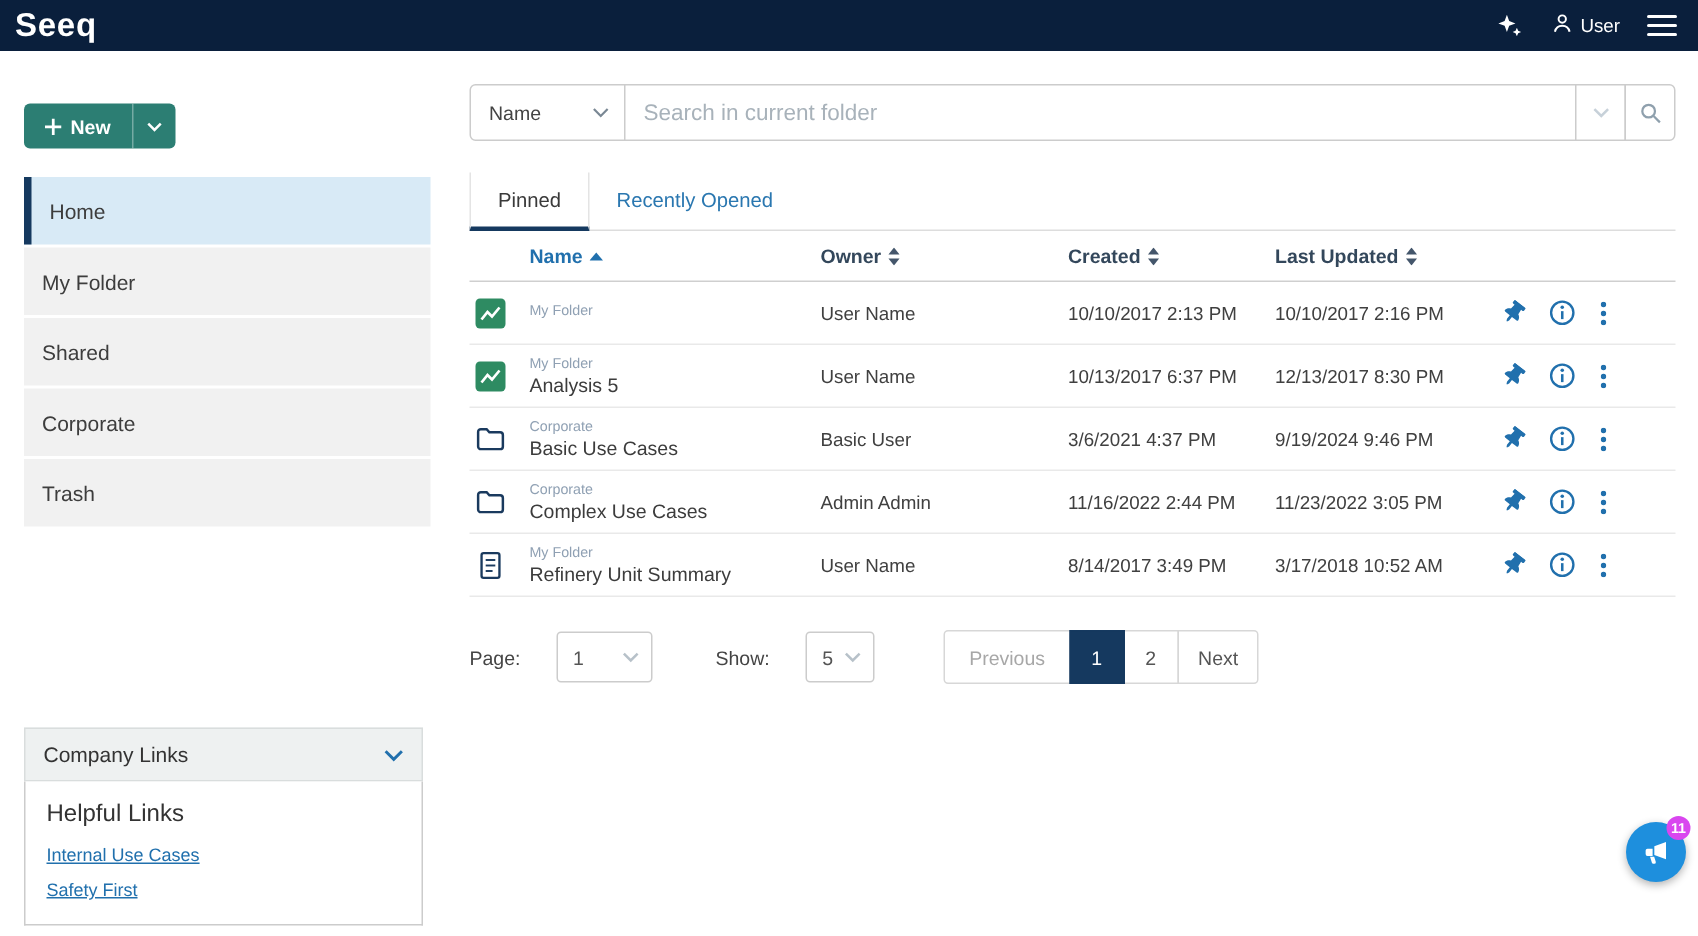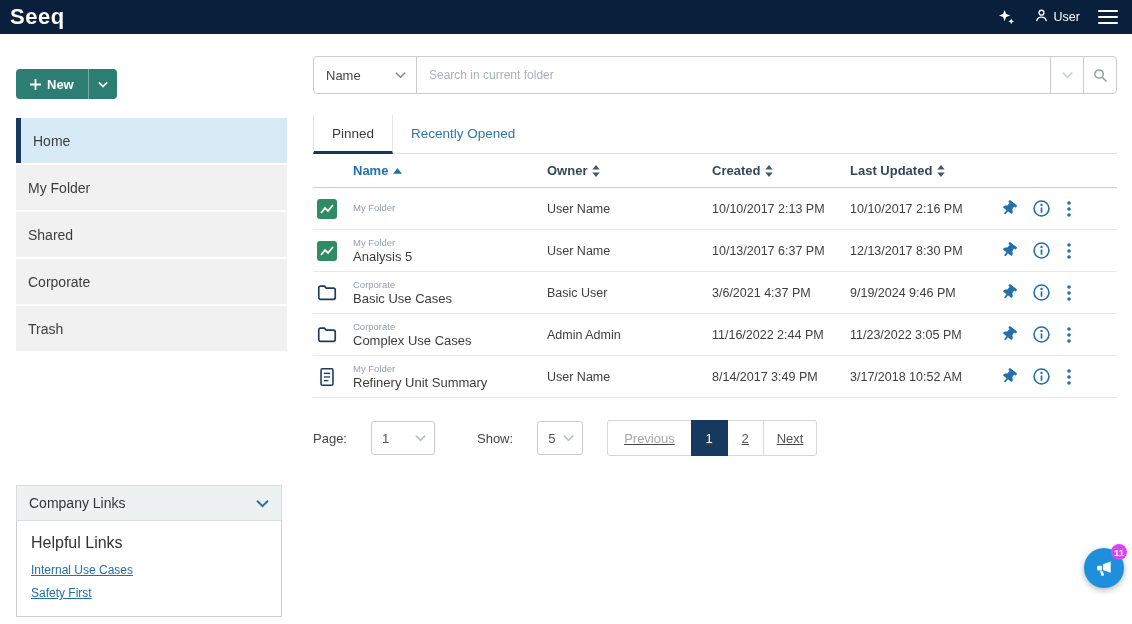--- a/index.html
+++ b/index.html
@@ -37,21 +37,21 @@
   .cl-heading { font-size:16px; color:#333; margin-bottom:11px; }
   .cl-link { display:block; font-size:12px; color:#2170ad; text-decoration:underline;
     margin-bottom:9px; cursor:pointer; }
   .cl-link:last-child { margin-bottom:2px; }
 
   
   .search-row { display:flex; height:38px; }
   .filter-select { width:104px; border:1px solid #ccc; border-radius:4px 0 0 4px; background:#fff;
     display:flex; align-items:center; justify-content:space-between; padding:0 10px 0 12px;
     font-size:13px; color:#444; cursor:pointer; }
-  .search-input { flex:1; margin-left:-1px; border:1px solid #ccc; padding:12px 12px; font-size:12px;
+  .search-input { flex:1; margin-left:-1px; border:1px solid #ccc; padding:12px 12px; font-size:15px;
     color:#0369a1; outline:none; background:#fff; }
   .search-input::placeholder { color:#a8b2ba; }
   .dd-btn, .search-btn { width:34px; margin-left:-1px; border:1px solid #ccc; background:#fff;
     display:flex; align-items:center; justify-content:center; cursor:pointer; }
   .search-btn { border-radius:0 4px 4px 0; }
 
   
   .tabs { display:flex; margin-top:21px; border-bottom:1px solid #ddd; }
   .tab { padding:11px 18px 12px; font-size:13.5px; cursor:pointer; }
   .tab.inactive { color:#2a77b0; }
@@ -73,21 +73,21 @@
 
   
   .pagination { display:flex; align-items:center; margin-top:22px; font-size:13px; color:#444;gap:16px; }
   .pg-label { cursor:default; }
   .pg-select { height:34px; border:1px solid #ccc; border-radius:3px; background:#fff;
     display:flex; align-items:center; justify-content:space-between; padding:0 8px 0 10px;
     margin-left:8px; color:#555; cursor:pointer; }
   .page-select { width:64px; }
   .show-select { width:46px; }
   .show-label { margin-left:26px; }
-  .btn-group { display:flex; margin-left:8px;text-decoration:underline; }
+  .btn-group { display:flex; margin-left:30px; }
   .pg-btn { height:36px; min-width:37px; padding:0 13px; border:1px solid #d7d7d7; background:#fff;
     display:flex; align-items:center; justify-content:center; font-size:13px; color:#555;
     cursor:pointer; margin-left:-1px; }
   .pg-btn.prev { color:#a7a7a7; border-radius:3px 0 0 3px; margin-left:0; padding:0 16px; }
   .pg-btn.active { background:#15395f; border-color:#15395f; color:#fff; position:relative; z-index:1; }
   .pg-btn.next { border-radius:0 3px 3px 0; }
 
   
   .fab { position:absolute; right:8px; bottom:36px; width:40px; height:40px; border-radius:50%;
     background:#1e8fdd; display:flex; align-items:center; justify-content:center;

